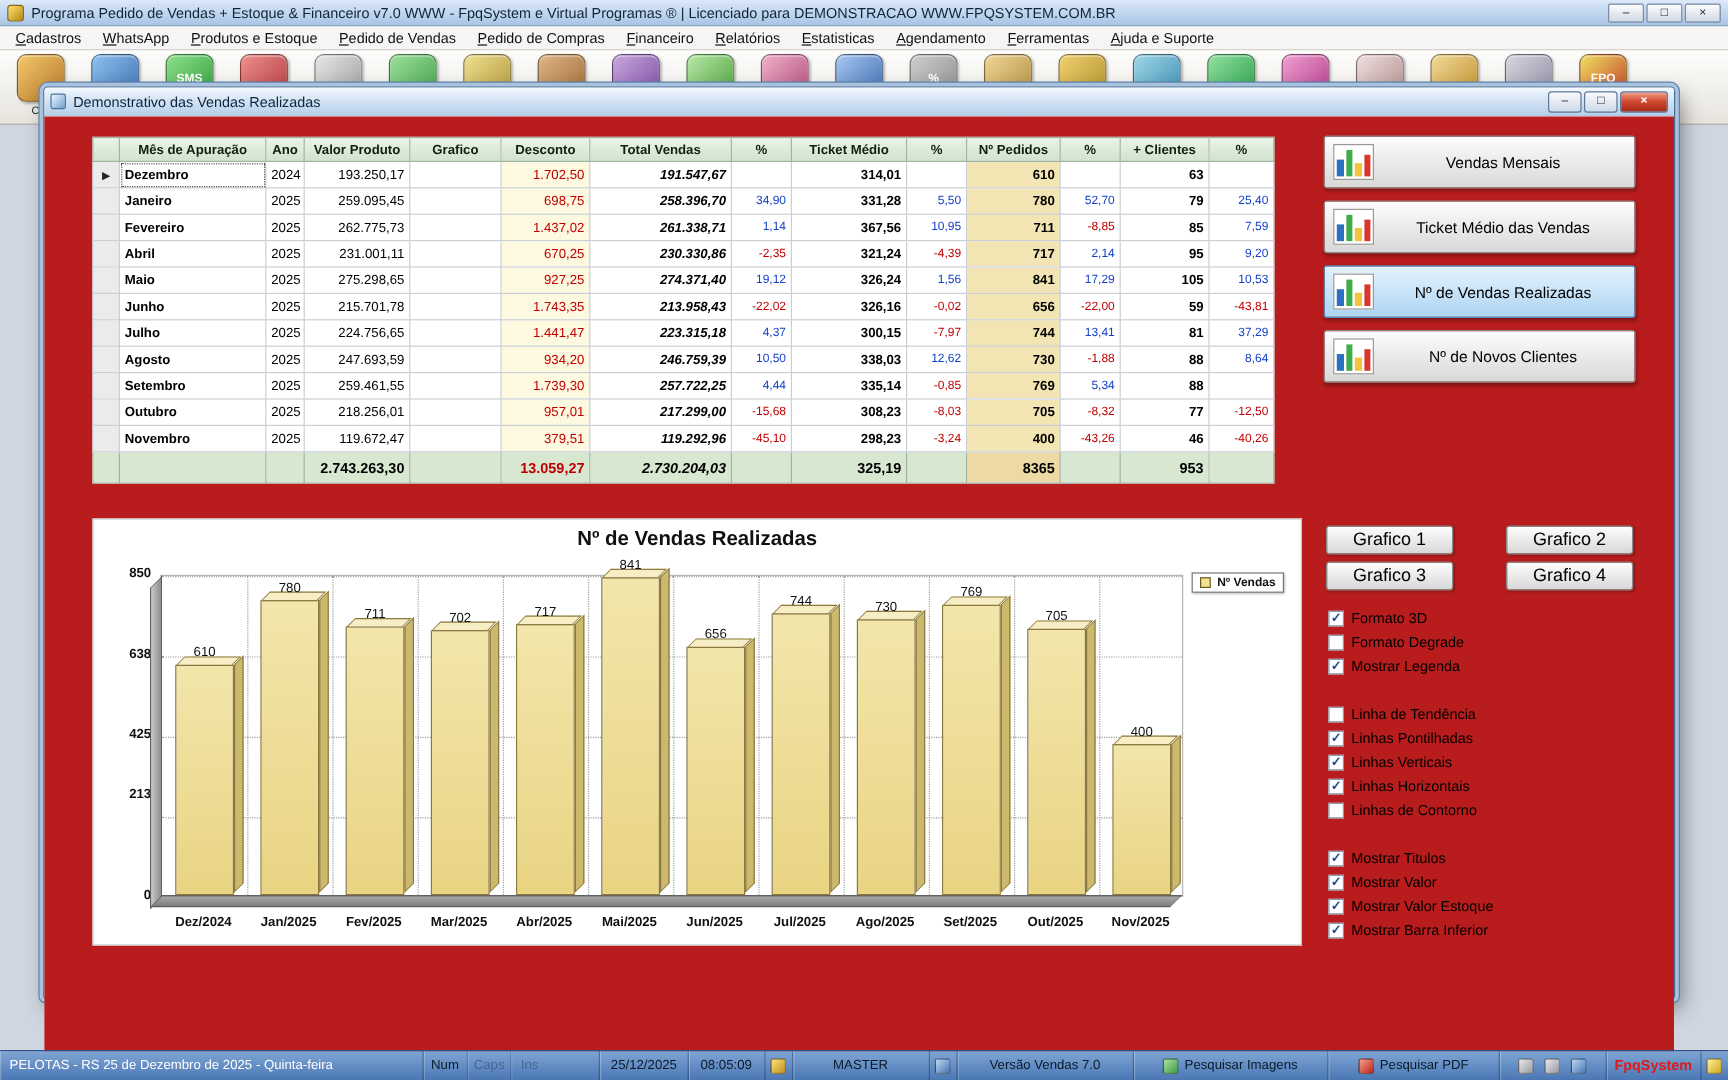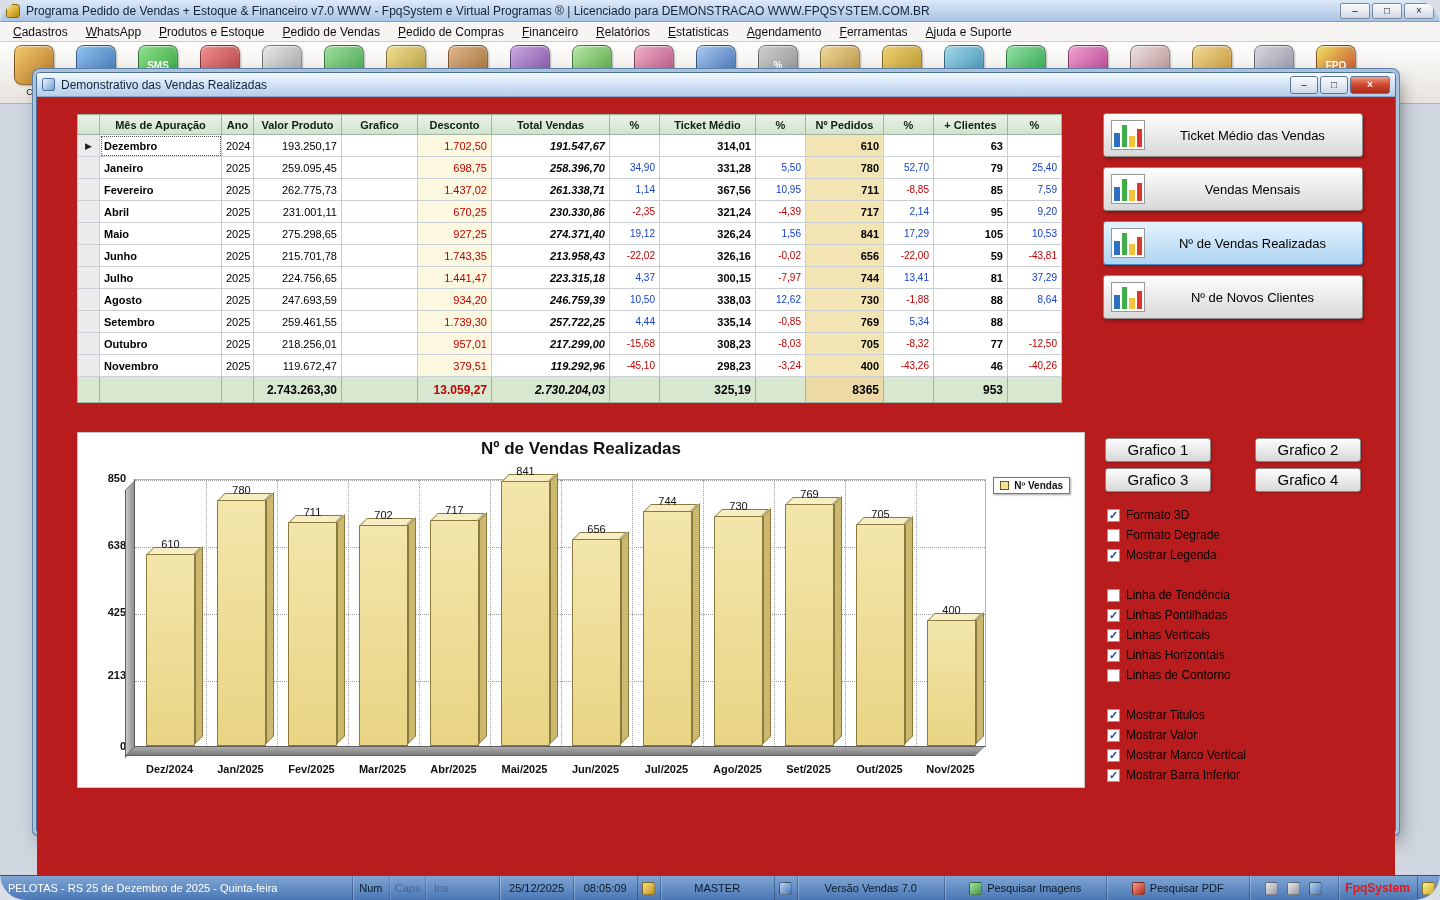--- a/index.html
+++ b/index.html
@@ -1,17 +1,17 @@
 <!DOCTYPE html>
 <html><head>
 <meta charset="utf-8">
 <style>
   * { margin:0; padding:0; box-sizing:border-box; }
   html,body { width:1440px; height:900px; font-family:"Liberation Sans",sans-serif; background:#d8dde6; }
-  .screen { position:relative; width:1440px; height:900px; background:#cfd6e0; overflow:hidden;border-radius:26px; }
+  .screen { position:relative; width:1440px; height:900px; background:#cfd6e0; overflow:hidden; }
 
   
   .titlebar { position:absolute; top:0; left:0; right:0; height:22px;
     background:linear-gradient(#dce9f9,#a9c4e4); border-bottom:1px solid #7f9dbf;
     display:flex; align-items:center; padding:0 6px; gap:6px; }
   .app-icon { width:14px; height:14px; border-radius:3px; background:linear-gradient(135deg,#ffe270,#b8860b); border:1px solid #8a6a10; }
   .title-text { font-size:12px; color:#10243a; white-space:nowrap; overflow:hidden; flex:1; }
   .win-controls { display:flex; gap:2px; }
   .win-btn { width:30px; height:16px; border:1px solid #7a8aa0; border-radius:2px;
     background:linear-gradient(#fdfdfd,#cfd8e4); font-size:10px; line-height:14px; text-align:center; color:#223; cursor:pointer; }
@@ -497,21 +497,21 @@
       </div>
 
       <div class="chart-panel">
         <div class="chart-title">Nº de Vendas Realizadas</div>
         <div class="legend">
           <span class="legend-swatch"></span>
           <span class="legend-label">Nº Vendas</span>
         </div>
         <div class="ylabels">
             <div class="ylab" style="top: 261px;">0</div>
-            <div class="ylab" style="top: 190px;">213</div>
+            <div class="ylab" style="top: 177px;">213</div>
             <div class="ylab" style="top: 127px;">425</div>
             <div class="ylab" style="top: 59.8424px;">638</div>
             <div class="ylab" style="top: -7px;">850</div>
           </div>
         <div class="plot">
             <div class="wall"></div>
             <div class="floor"></div>
             <div class="hgrid" style="top: 200.842px;"></div>
             <div class="hgrid" style="top: 134px;"></div>
             <div class="hgrid" style="top: 66.8424px;"></div>
@@ -605,30 +605,30 @@
       </div>
 
       <div class="nav-panel">
           <div class="nav-btn">
             <span class="chart-ico">
               <i class="b1"></i>
               <i class="b2"></i>
               <i class="b3"></i>
               <i class="b4"></i>
             </span>
-            <span class="lbl">Ticket Médio das Vendas</span>
+            <span class="lbl">Vendas Mensais</span>
           </div>
           <div class="nav-btn">
             <span class="chart-ico">
               <i class="b1"></i>
               <i class="b2"></i>
               <i class="b3"></i>
               <i class="b4"></i>
             </span>
-            <span class="lbl">Vendas Mensais</span>
+            <span class="lbl">Ticket Médio das Vendas</span>
           </div>
           <div class="nav-btn active">
             <span class="chart-ico">
               <i class="b1"></i>
               <i class="b2"></i>
               <i class="b3"></i>
               <i class="b4"></i>
             </span>
             <span class="lbl">Nº de Vendas Realizadas</span>
           </div>
@@ -689,21 +689,21 @@
             <label class="chk">
               <span class="box">✓</span>
               <span class="chk-lbl">Mostrar Titulos</span>
             </label>
             <label class="chk">
               <span class="box">✓</span>
               <span class="chk-lbl">Mostrar Valor</span>
             </label>
             <label class="chk">
               <span class="box">✓</span>
-              <span class="chk-lbl">Mostrar Marco Vertical</span>
+              <span class="chk-lbl">Mostrar Valor Estoque</span>
             </label>
             <label class="chk">
               <span class="box">✓</span>
               <span class="chk-lbl">Mostrar Barra Inferior</span>
             </label>
           </div>
         </div>
 
     </div>
   </div>

